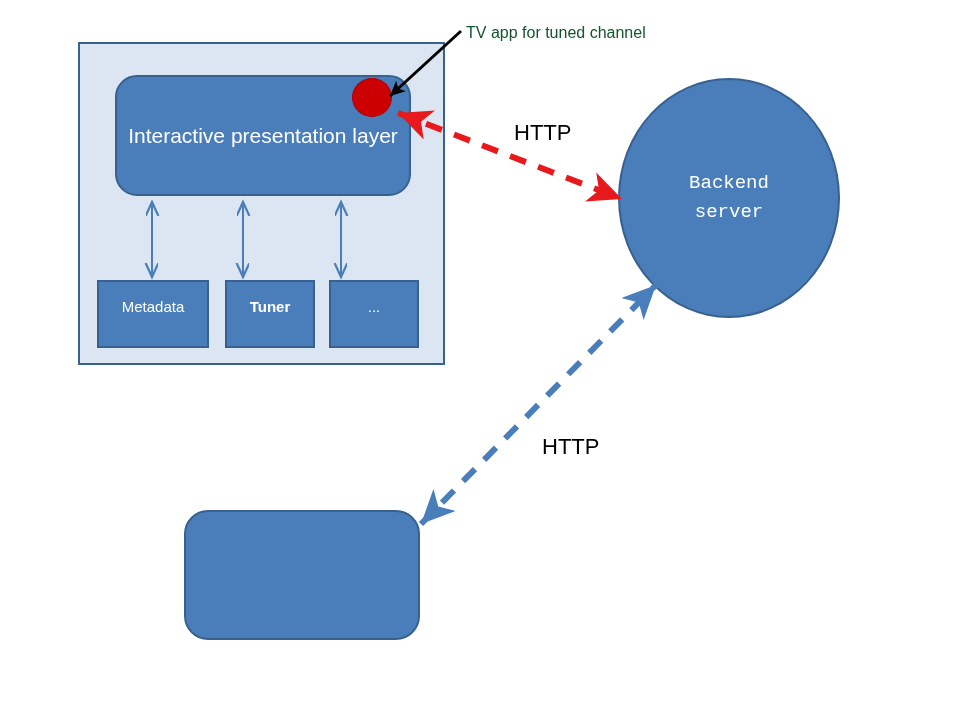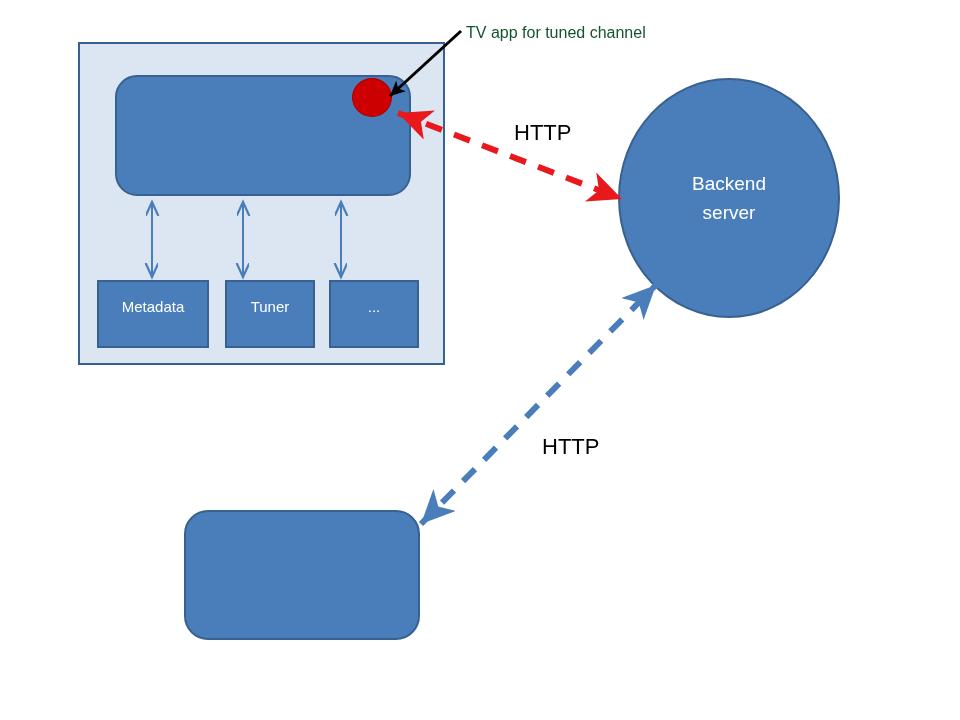--- a/index.html
+++ b/index.html
@@ -76,21 +76,21 @@
   #component-box-metadata { left: 97px; width: 112px; }
   #component-box-tuner    { left: 225px; width: 90px; }
   #component-box-other    { left: 329px; width: 90px; }
 
   .component-label {
     top: 280px;
     height: 53px;
     font-size: 15px;
   }
   #component-label-metadata { left: 97px; width: 112px; }
-  #component-label-tuner    { left: 225px; width: 90px; }
+  #component-label-tuner    { left: 225px; width: 90px; font-weight: bold; }
   #component-label-other    { left: 329px; width: 90px; }
 
   
   #backend-server {
     position: absolute;
     left: 618px;
     top: 78px;
     width: 222px;
     height: 240px;
     background: #4a7ebb;
@@ -98,20 +98,21 @@
     border-radius: 50%;
     box-sizing: border-box;
   }
   #backend-server-label {
     left: 618px;
     top: 78px;
     width: 222px;
     height: 240px;
     font-size: 19px;
     line-height: 29px;
+    font-family: Liberation Mono, monospace;
   }
   
   #companion-app {
     position: absolute;
     left: 184px;
     top: 510px;
     width: 236px;
     height: 130px;
     background: #4a7ebb;
     border: 2px solid #38618f;
@@ -209,20 +210,21 @@
     <line x1="243" y1="202" x2="243" y2="277" stroke="#4a7ebb" stroke-width="2" marker-start="url(#arrow-blue-thin-start)" marker-end="url(#arrow-blue-thin-end)"></line>
     <line x1="341" y1="202" x2="341" y2="277" stroke="#4a7ebb" stroke-width="2" marker-start="url(#arrow-blue-thin-start)" marker-end="url(#arrow-blue-thin-end)"></line>
 
     <line x1="398" y1="113" x2="622" y2="199" stroke="#e8191c" stroke-width="6" stroke-dasharray="17 13" stroke-linecap="butt" marker-start="url(#arrow-red-start)" marker-end="url(#arrow-red-end)"></line>
 
     <line x1="421" y1="524" x2="656" y2="285" stroke="#4a7ebb" stroke-width="6" stroke-dasharray="17 13" stroke-linecap="butt" marker-start="url(#arrow-bluefat-start)" marker-end="url(#arrow-bluefat-end)"></line>
 
     <line x1="461" y1="31" x2="390" y2="96" stroke="#000000" stroke-width="3" marker-end="url(#arrow-black-end)"></line>
   </svg>
 
+  <div class="node-label" id="presentation-layer-label">Interactive presentation layer</div>
 
   <div class="node-label component-label" id="component-label-metadata">Metadata</div>
   <div class="node-label component-label" id="component-label-tuner">Tuner</div>
   <div class="node-label component-label" id="component-label-other">...</div>
 
   <div class="node-label" id="backend-server-label">
     <div>
       <div>Backend</div>
       <div>server</div>
     </div>

